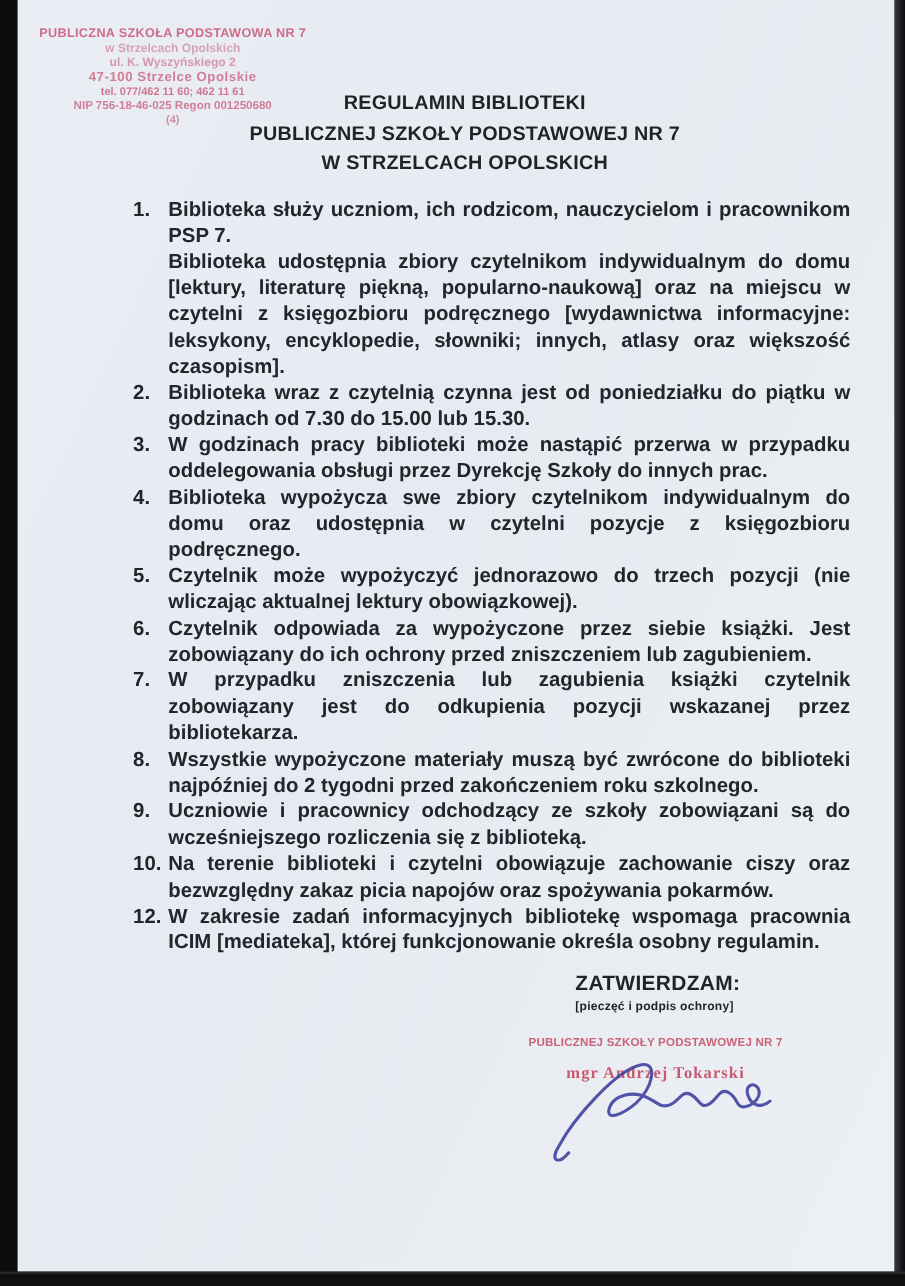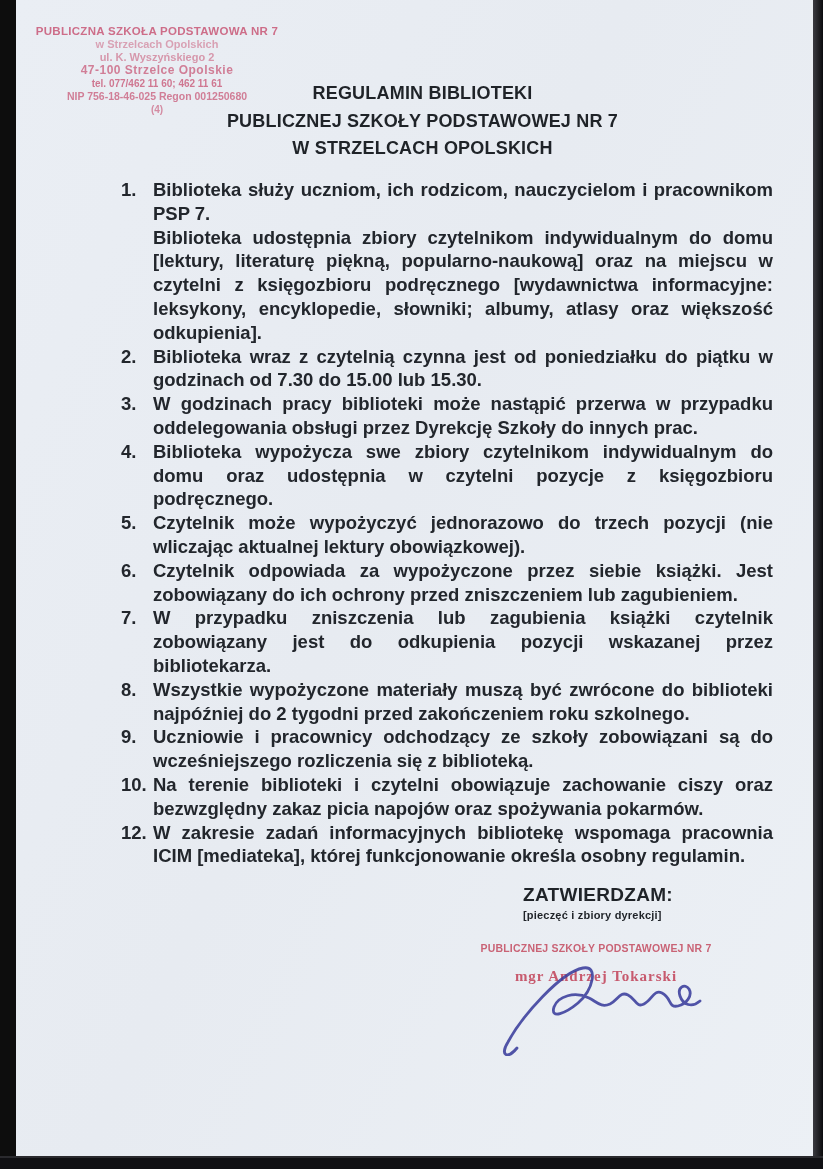--- a/index.html
+++ b/index.html
@@ -82,21 +82,21 @@
     <div>REGULAMIN BIBLIOTEKI</div>
     <div>PUBLICZNEJ SZKOŁY PODSTAWOWEJ NR 7</div>
     <div>W STRZELCACH OPOLSKICH</div>
   </div>
 
   <div class="rules">
       <div class="rule-item">
         <span class="rule-num">1.</span>
         <div class="rule-text">
           <div class="rule-par">Biblioteka służy uczniom, ich rodzicom, nauczycielom i pracownikom PSP 7.</div>
-          <div class="rule-par">Biblioteka udostępnia zbiory czytelnikom indywidualnym do domu [lektury, literaturę piękną, popularno-naukową] oraz na miejscu w czytelni z księgozbioru podręcznego [wydawnictwa informacyjne: leksykony, encyklopedie, słowniki; albumy, atlasy oraz większość odkupienia].</div>
+          <div class="rule-par">Biblioteka udostępnia zbiory czytelnikom indywidualnym do domu [lektury, literaturę piękną, popularno-naukową] oraz na miejscu w czytelni z księgozbioru podręcznego [wydawnictwa informacyjne: leksykony, encyklopedie, słowniki; innych, atlasy oraz większość czasopism].</div>
         </div>
       </div>
       <div class="rule-item">
         <span class="rule-num">2.</span>
         <div class="rule-text">
           <div class="rule-par">Biblioteka wraz z czytelnią czynna jest od poniedziałku do piątku w godzinach od 7.30 do 15.00 lub 15.30.</div>
         </div>
       </div>
       <div class="rule-item">
         <span class="rule-num">3.</span>
@@ -149,21 +149,21 @@
       <div class="rule-item">
         <span class="rule-num">12.</span>
         <div class="rule-text">
           <div class="rule-par">W zakresie zadań informacyjnych bibliotekę wspomaga pracownia ICIM [mediateka], której funkcjonowanie określa osobny regulamin.</div>
         </div>
       </div>
     </div>
 
   <div class="approval">
     <div class="approval-title">ZATWIERDZAM:</div>
-    <div class="approval-sub">[pieczęć i zbiory dyrekcji]</div>
+    <div class="approval-sub">[pieczęć i podpis ochrony]</div>
   </div>
 
   <div class="sig-stamp">
     <div class="sig-line2">PUBLICZNEJ SZKOŁY PODSTAWOWEJ NR 7</div>
     <div class="sig-line3">mgr Andrzej Tokarski</div>
     <svg class="sig-svg" width="220" height="100" viewBox="0 0 220 100">
       <path d="M 28 92
                C 18 104, 11 99, 19 86
                C 33 60, 72 16, 94 12
                C 110 9, 104 34, 89 47

